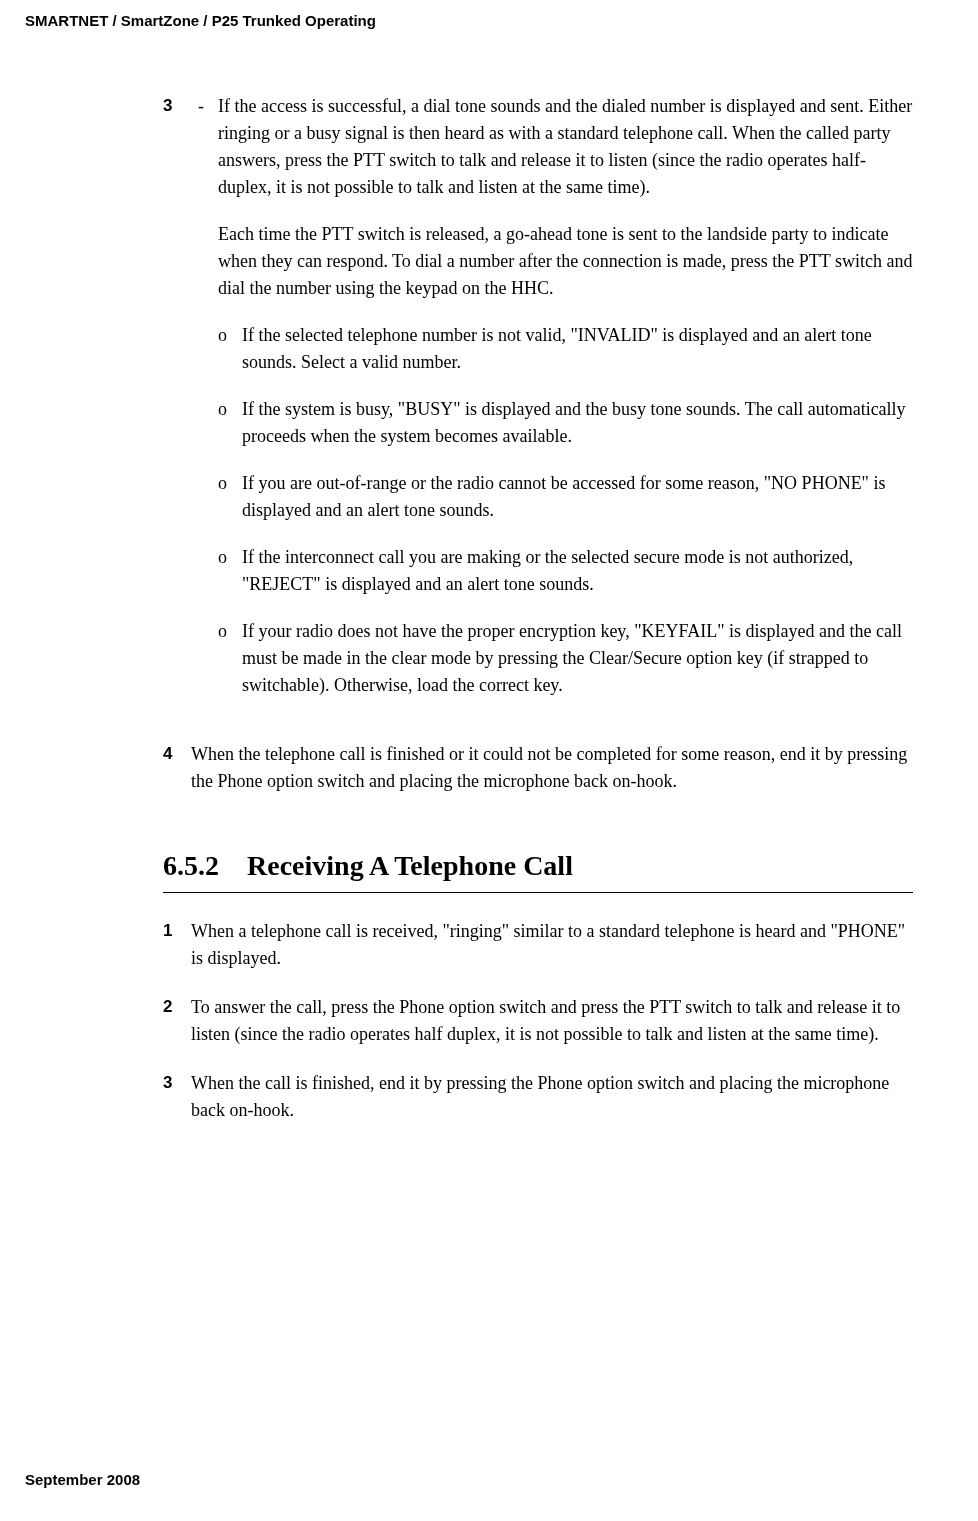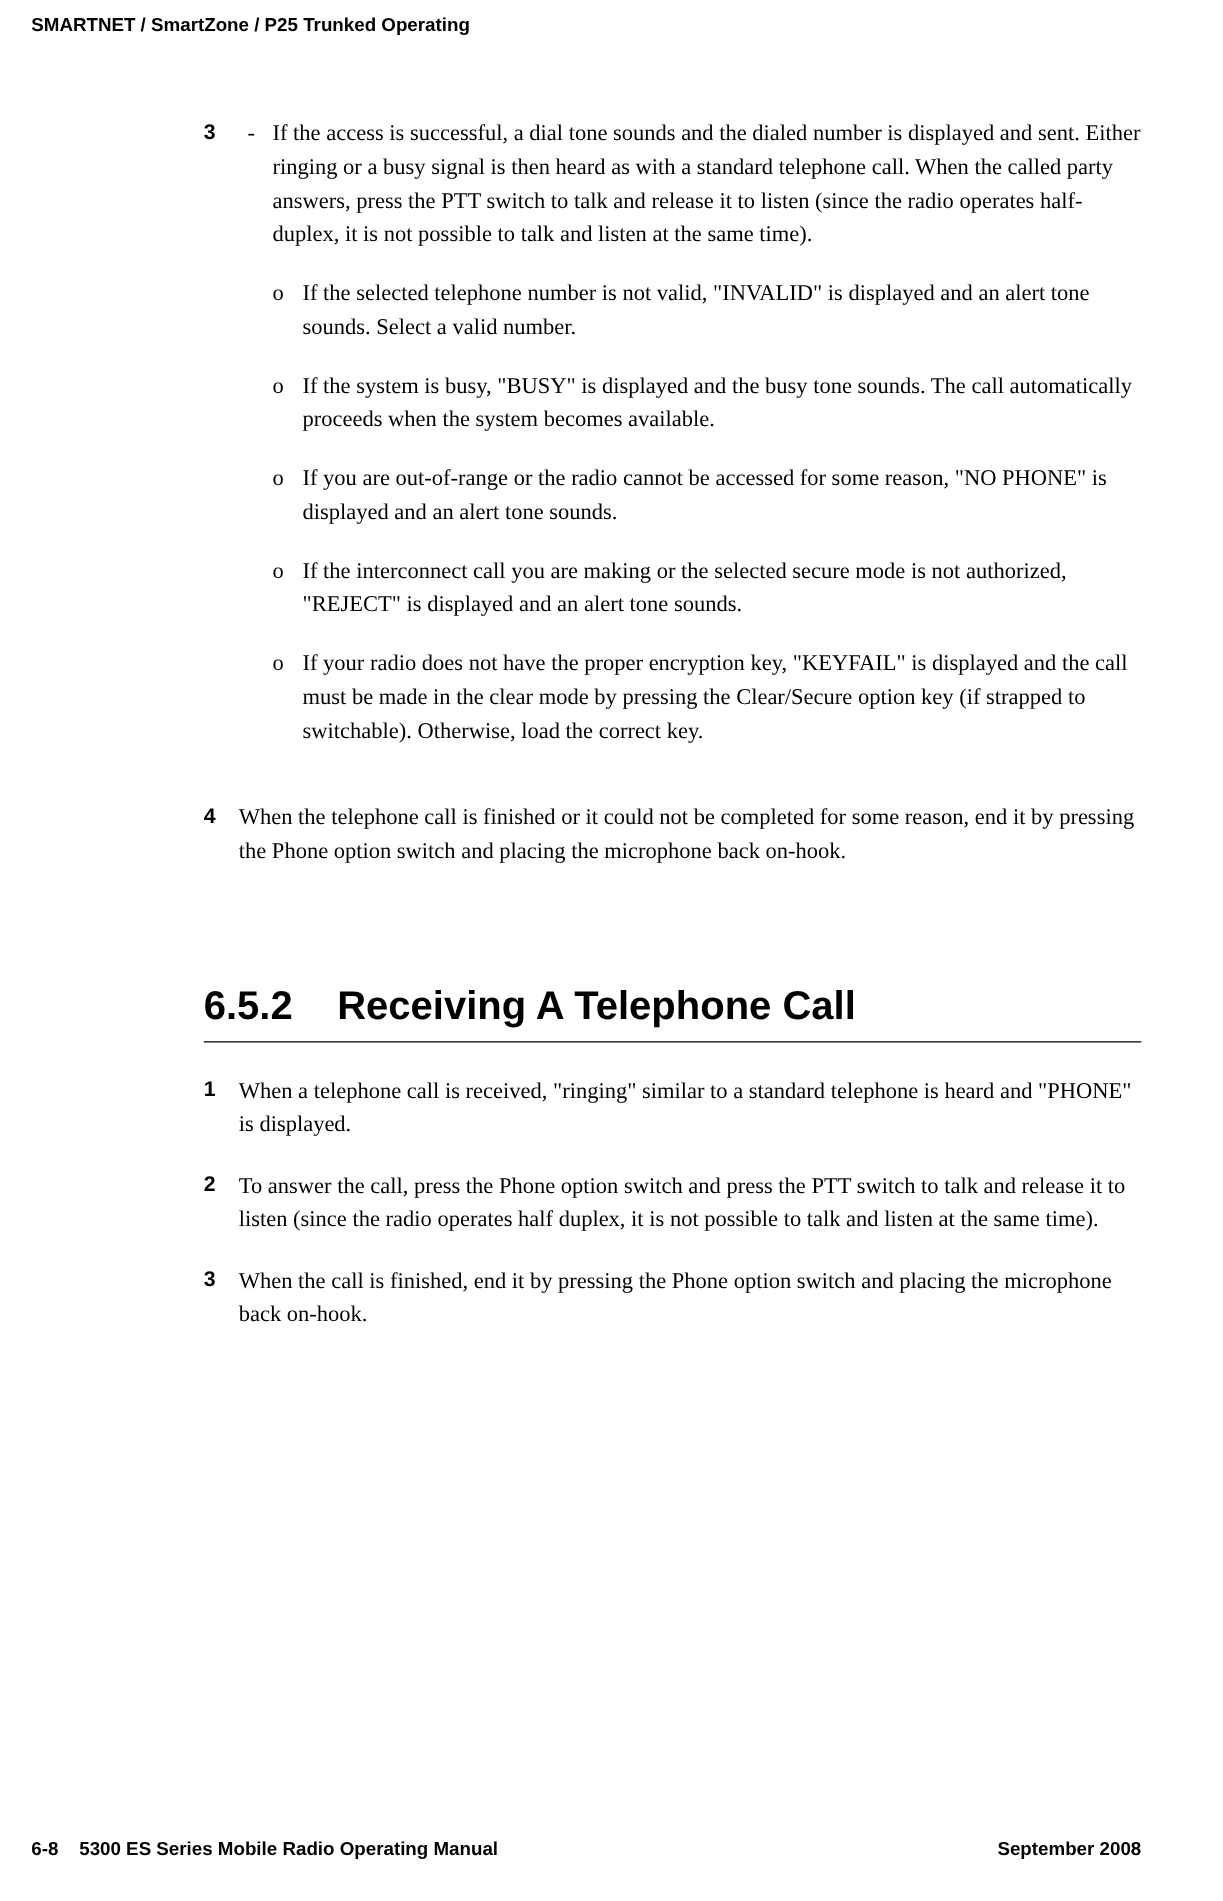--- a/index.html
+++ b/index.html
@@ -73,24 +73,24 @@
       margin-left: 27px;
     }
     .circle-marker {
       min-width: 24px;
       flex-shrink: 0;
     }
     .circle-body {
       flex: 1;
     }
     .section-heading {
-      font-family: Liberation Sans, sans-serif;
+      font-family: Liberation Serif, serif;
       font-weight: bold;
-      font-size: 32px;
-      margin-top: 86px;
+      font-size: 28px;
+      margin-top: 50px;
       margin-bottom: 5px;
     }
     .section-rule {
       border: none;
       border-top: 1px solid #000;
       margin-bottom: 25px;
     }
     .intro-para {
       margin-bottom: 22px;
     }
@@ -116,20 +116,21 @@
 
   <div class="step">
     <div class="step-num">3</div>
     <div class="step-body">
 
       <div class="dash-item">
         <div class="dash-marker">-</div>
         <div class="dash-body">If the access is successful, a dial tone sounds and the dialed number is displayed and sent. Either ringing or a busy signal is then heard as with a standard telephone call. When the called party answers, press the PTT switch to talk and release it to listen (since the radio operates half-duplex, it is not possible to talk and listen at the same time).</div>
       </div>
 
+      <p class="sub-para">Each time the PTT switch is released, a go-ahead tone is sent to the landside party to indicate when they can respond. To dial a number after the connection is made, press the PTT switch and dial the number using the keypad on the HHC.</p>
 
       <div class="circle-item">
         <div class="circle-marker">o</div>
         <div class="circle-body">If the selected telephone number is not valid, "INVALID" is displayed and an alert tone sounds. Select a valid number.</div>
       </div>
 
       <div class="circle-item">
         <div class="circle-marker">o</div>
         <div class="circle-body">If the system is busy, "BUSY" is displayed and the busy tone sounds. The call automatically proceeds when the system becomes available.</div>
       </div>
@@ -174,17 +175,14 @@
   </div>
 
   <div class="step">
     <div class="step-num">3</div>
     <div class="step-body">When the call is finished, end it by pressing the Phone option switch and placing the microphone back on-hook.</div>
   </div>
 
 </div>
 
 <div class="footer">
-  <div>
-    <span>6-8</span>&nbsp;&nbsp;&nbsp;&nbsp;<span>5300 ES Series Mobile Radio Operating Manual</span>
-  </div>
   <div>September 2008</div>
 </div>
 
 </body></html>

